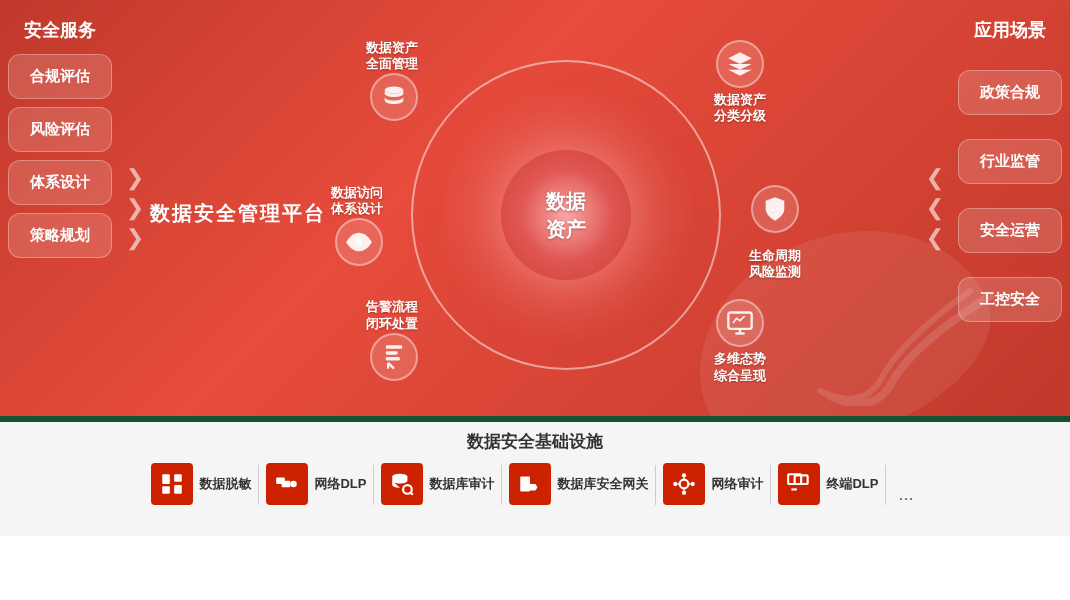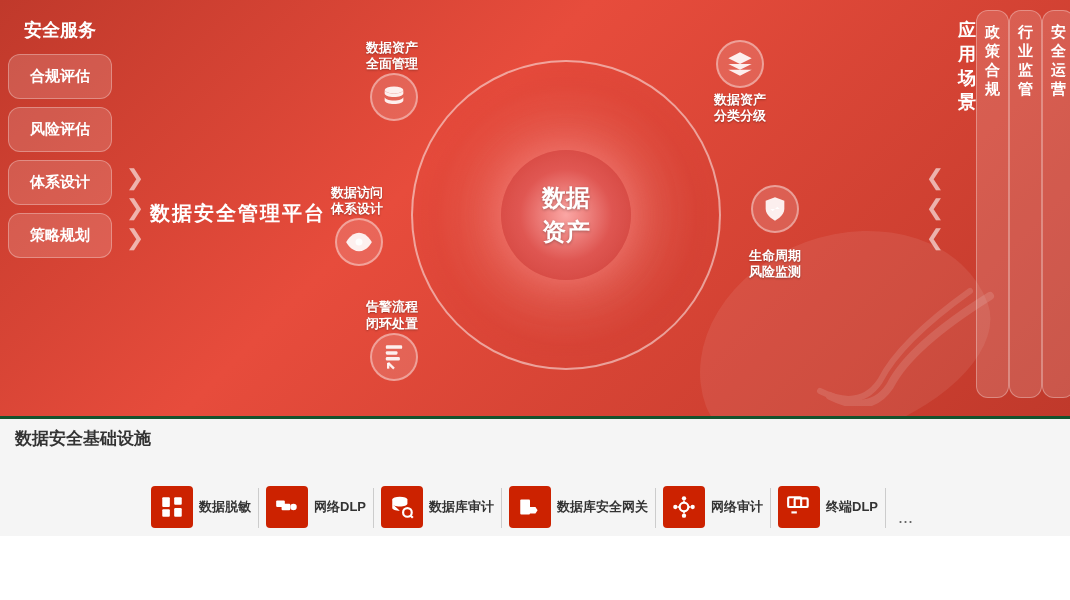--- a/index.html
+++ b/index.html
@@ -140,21 +140,21 @@
       background: radial-gradient(ellipse at center, rgba(255,180,180,0.8) 0%, rgba(220,80,80,0.6) 50%, rgba(180,30,30,0.4) 100%);
       box-shadow: 0 0 40px rgba(255,150,150,0.5);
       display: flex;
       flex-direction: column;
       align-items: center;
       justify-content: center;
       z-index: 5;
     }
     .center-text {
       color: #fff;
-      font-size: 24px;
+      font-size: 20px;
       font-weight: bold;
       text-align: center;
       line-height: 1.4;
       text-shadow: 0 1px 3px rgba(0,0,0,0.3);
     }
 
     
     .orbit-node {
       position: absolute;
       display: flex;
@@ -198,39 +198,40 @@
     .node-mid-left { top: 155px; left: 5px; align-items: flex-end; }
     
     .node-bot-right { bottom: 15px; right: 40px; }
     
     .node-bot-left { bottom: 15px; left: 40px; align-items: flex-end; }
 
     
     .right-sidebar {
       width: 120px;
       display: flex;
-      flex-direction: row;
+      flex-direction: column;
       padding: 10px 8px;
-      gap: 0;
+      gap: 16px;
       z-index: 2;
     }
     .right-sidebar .sidebar-title {
       color: #fff;
       font-size: 18px;
       font-weight: bold;
       text-align: center;
       padding: 8px 0 12px;
     }
 
     
     .bottom-section {
       height: 120px;
       background: #f5f5f5;
-      border-top: 3px solid #14532d;
-      display: flex;
+      border-top: 6px solid #14532d;
+      display: flex;
+      flex-direction: column;
       padding: 8px 15px;
     }
 
     .bottom-title {
       text-align: center;
       font-size: 17px;
       font-weight: bold;
       color: #333;
       margin-bottom: 10px;
     }
@@ -399,20 +400,35 @@
             <svg viewBox="0 0 24 24" xmlns="http://www.w3.org/2000/svg">
               <rect x="5" y="2" width="14" height="3" rx="1"></rect>
               <rect x="5" y="7" width="10" height="3" rx="1"></rect>
               <rect x="5" y="12" width="12" height="3" rx="1"></rect>
               <line x1="7" y1="17" x2="7" y2="22" stroke="rgba(255,255,255,0.9)" stroke-width="2"></line>
               <line x1="7" y1="17" x2="12" y2="22" stroke="rgba(255,255,255,0.9)" stroke-width="2"></line>
             </svg>
           </div>
         </div>
 
+        <div class="orbit-node node-bot-right">
+          <div class="node-icon">
+
+            <svg viewBox="0 0 24 24" xmlns="http://www.w3.org/2000/svg">
+              <rect x="2" y="3" width="20" height="14" rx="2" ry="2" fill="none" stroke="rgba(255,255,255,0.9)" stroke-width="2"></rect>
+              <line x1="8" y1="21" x2="16" y2="21" stroke="rgba(255,255,255,0.9)" stroke-width="2"></line>
+              <line x1="12" y1="17" x2="12" y2="21" stroke="rgba(255,255,255,0.9)" stroke-width="2"></line>
+              <polyline points="6,12 9,8 12,10 16,6" fill="none" stroke="rgba(255,255,255,0.9)" stroke-width="1.5"></polyline>
+            </svg>
+          </div>
+          <div class="node-label">
+            <span>多维态势</span><br>
+            <span>综合呈现</span>
+          </div>
+        </div>
 
       </div>
     </div>
 
     <div class="chevron-container">
       <div class="chevron">❮</div>
       <div class="chevron">❮</div>
       <div class="chevron">❮</div>
     </div>
 

